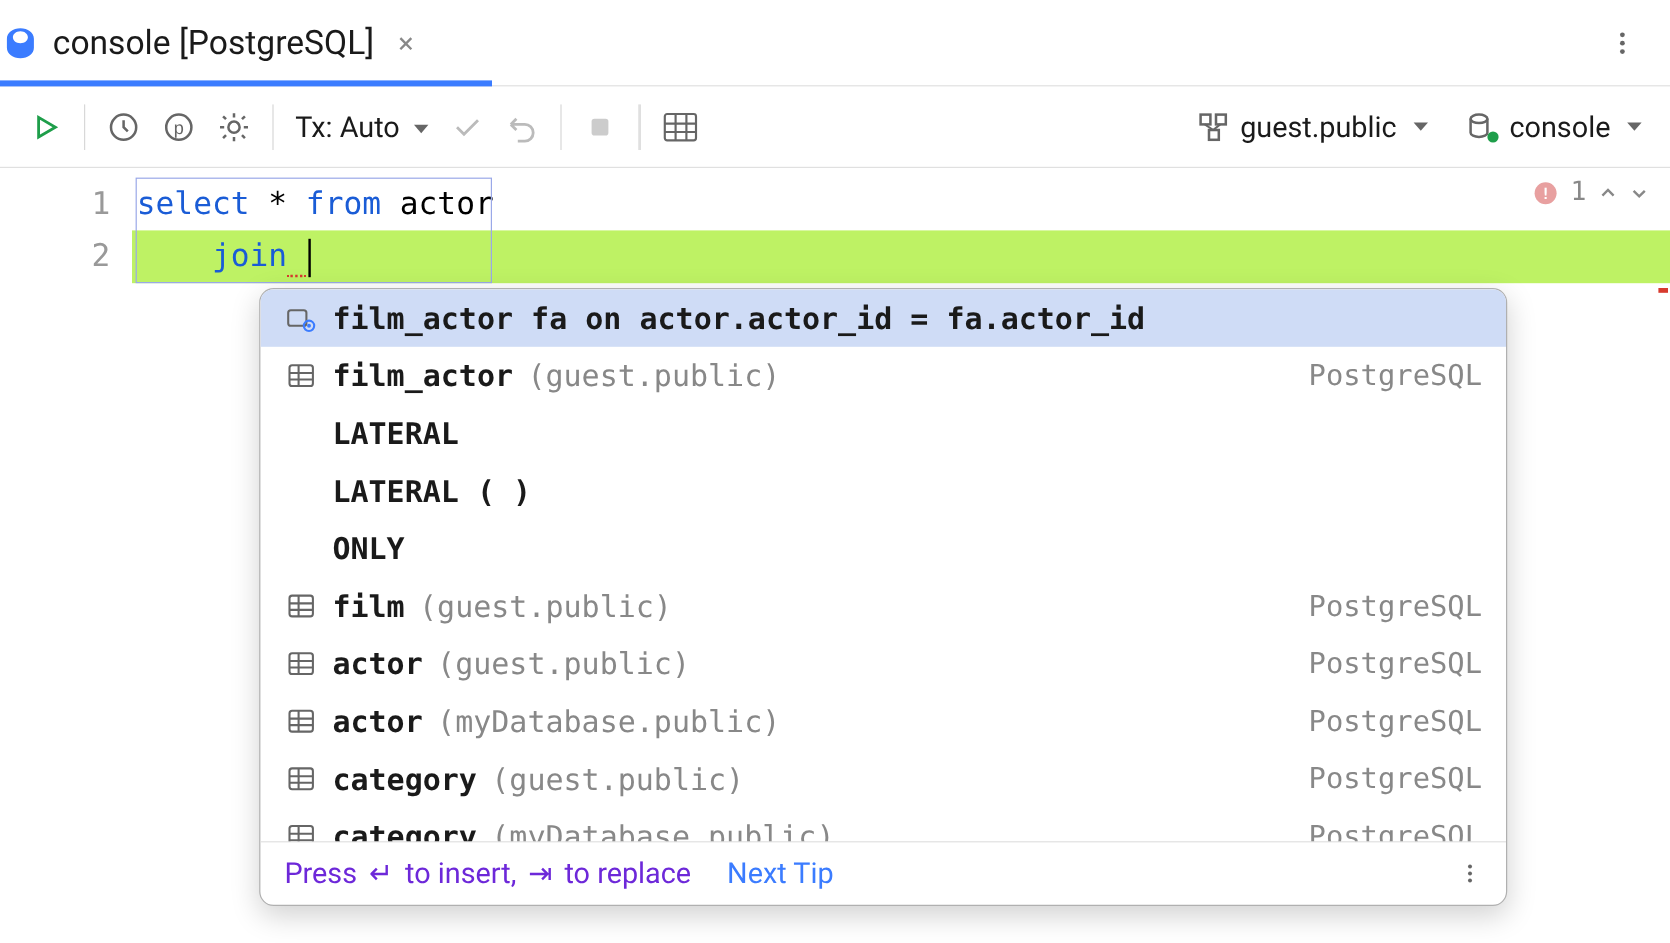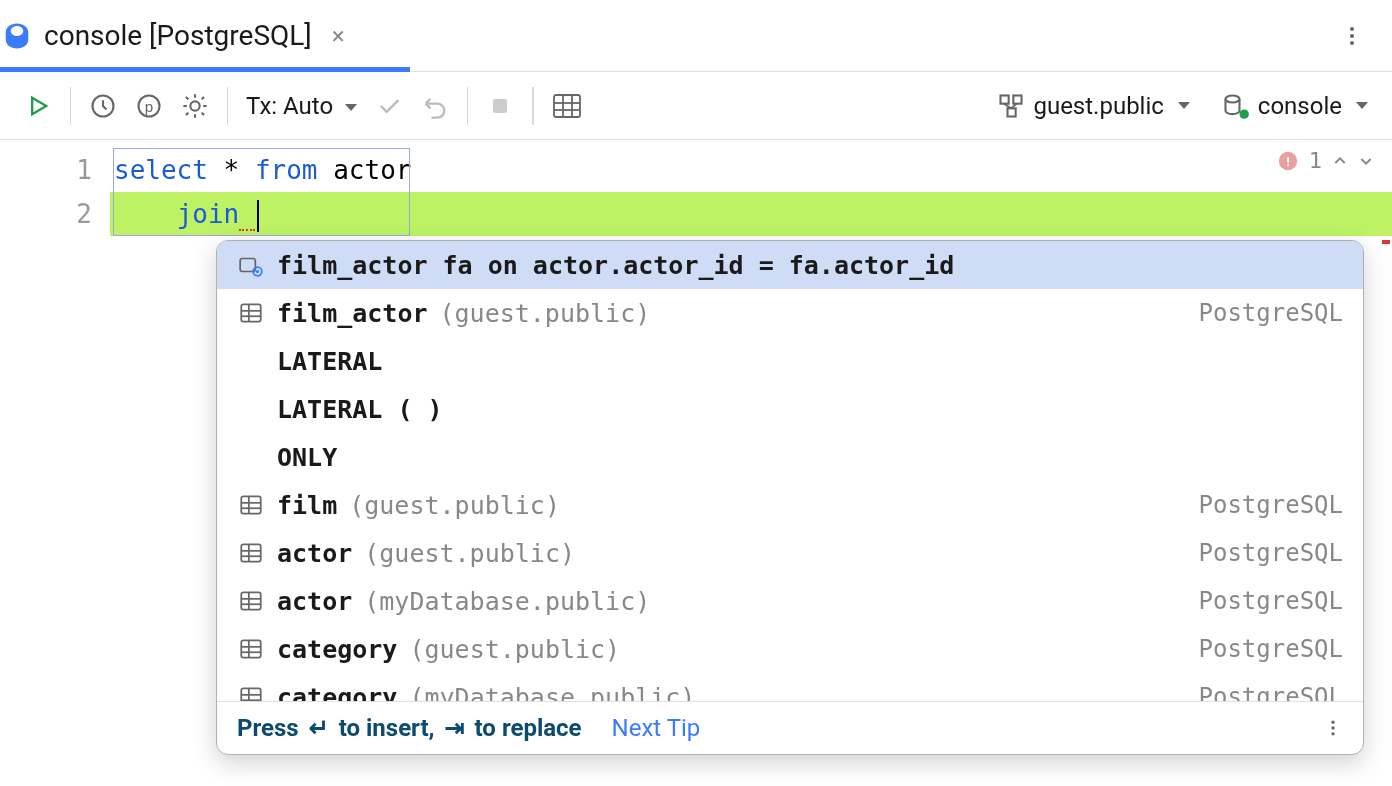--- a/index.html
+++ b/index.html
@@ -160,21 +160,21 @@
       width: 8px;
       height: 4px;
       background: #d73a2e;
     }
     
     
     .autocomplete {
       position: absolute;
       top: 240px;
       left: 216px;
-      width: 1148px;
+      width: 1040px;
       background: #fff;
       border: 1px solid #b0b0b0;
       border-radius: 12px;
       box-shadow: 0 8px 24px rgba(0,0,0,0.18);
       overflow: hidden;
     }
     .ac-list {
       max-height: 460px;
       overflow: hidden;
     }
@@ -212,22 +212,21 @@
     }
     .ac-footer {
       display: flex;
       align-items: center;
       padding: 12px 20px;
       border-top: 1px solid #e0e0e0;
       font-size: 24px;
       gap: 6px;
     }
     .ac-footer-hint {
-      color: #0c4a6e;
-      font-weight: bold;
+      color: #6d28d9;
     }
     .ac-footer-link {
       color: #3b7cff;
       margin-left: 24px;
     }
     .ac-footer-right {
       margin-left: auto;
     }
     
     

